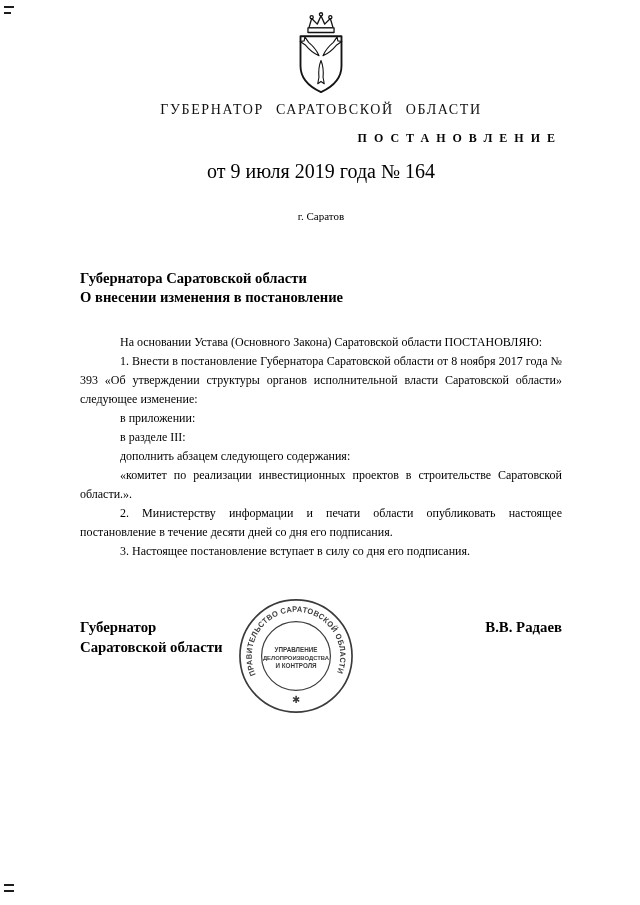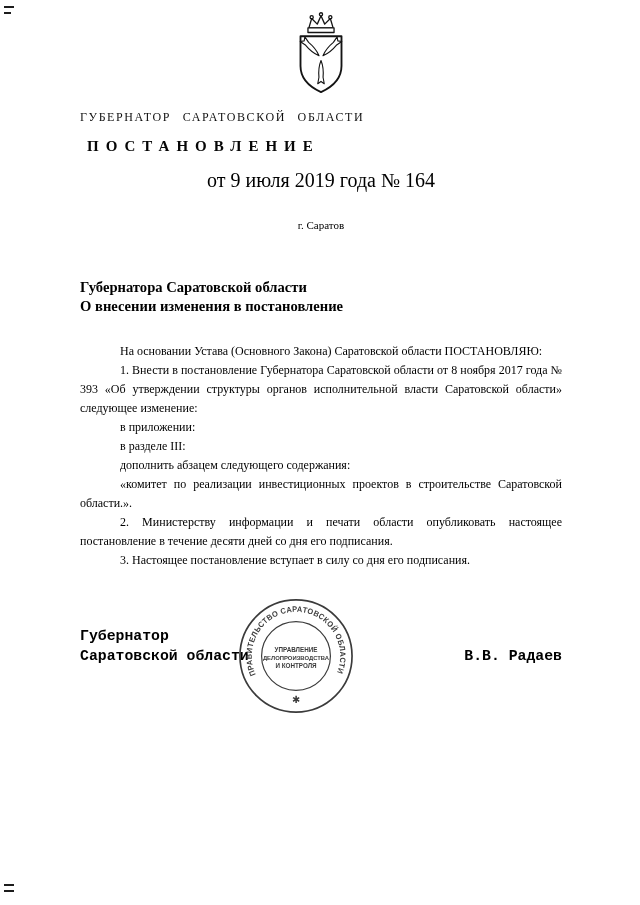--- a/index.html
+++ b/index.html
@@ -8,38 +8,38 @@
   .page {
     position:relative; width:640px; height:905px;
     background:#fff; overflow:hidden;
   }
   .content { padding:0 78px 0 80px; }
 
   .emblem-wrap { text-align:center; padding-top:12px; height:94px; }
   .emblem-wrap svg { display:inline-block; }
 
   .org-name {
-    font-size:12px; letter-spacing:1.6px;
-    word-spacing:7px; margin-top:16px; color:#101010;
+    text-align:center; font-size:14px; letter-spacing:1.6px;
+    word-spacing:7px; margin-top:8px; color:#101010;
   }
   .doc-type {
-    text-align:left; font-size:15px; font-weight:bold;
+    text-align:right; font-size:12px; font-weight:bold;
     letter-spacing:7px; padding-left:7px; margin-top:13px; color:#060606;
   }
   .date-line { text-align:center; font-size:20px; margin-top:14px; }
   .place { text-align:center; font-size:11px; margin-top:27px; }
 
   .title { margin-top:47px; font-weight:bold; font-size:14.6px; line-height:19px; }
 
   .body-text { margin-top:26px; font-size:12px; line-height:19px; }
   .body-text p { text-align:justify; text-indent:40px; }
 
   .signature {
     margin-top:56px; display:flex; justify-content:space-between;
-    align-items:flex-end; font-weight:bold; font-size:14.8px; line-height:20px;font-family:Liberation Mono, monospace;
+    font-weight:bold; font-size:14.8px; line-height:20px;
   }
 
   .stamp {
     position:absolute; left:237px; top:597px; width:118px; height:118px;
     opacity:0.92; pointer-events:none;
   }
 
   .mark { position:absolute; background:#1c1c1c; }
   .mark-tl-1 { left:4px; top:6px;  width:10px; height:2px; }
   .mark-tl-2 { left:4px; top:12px; width:7px;  height:2px; }

